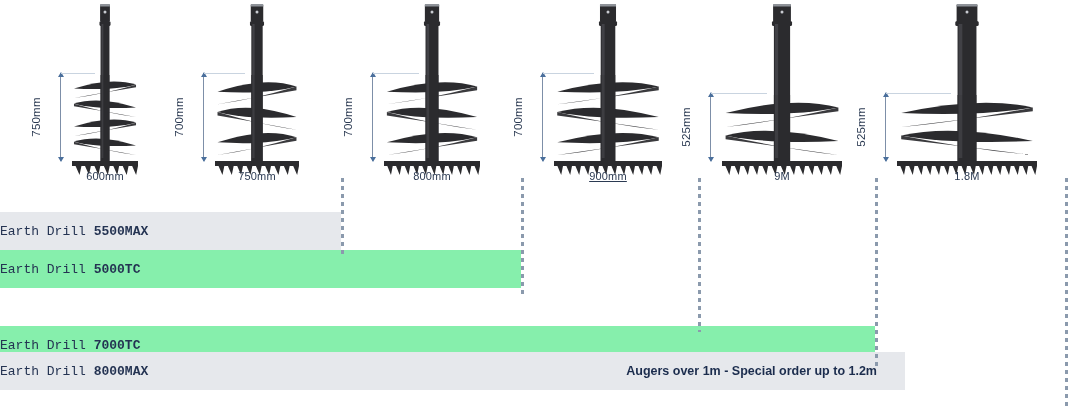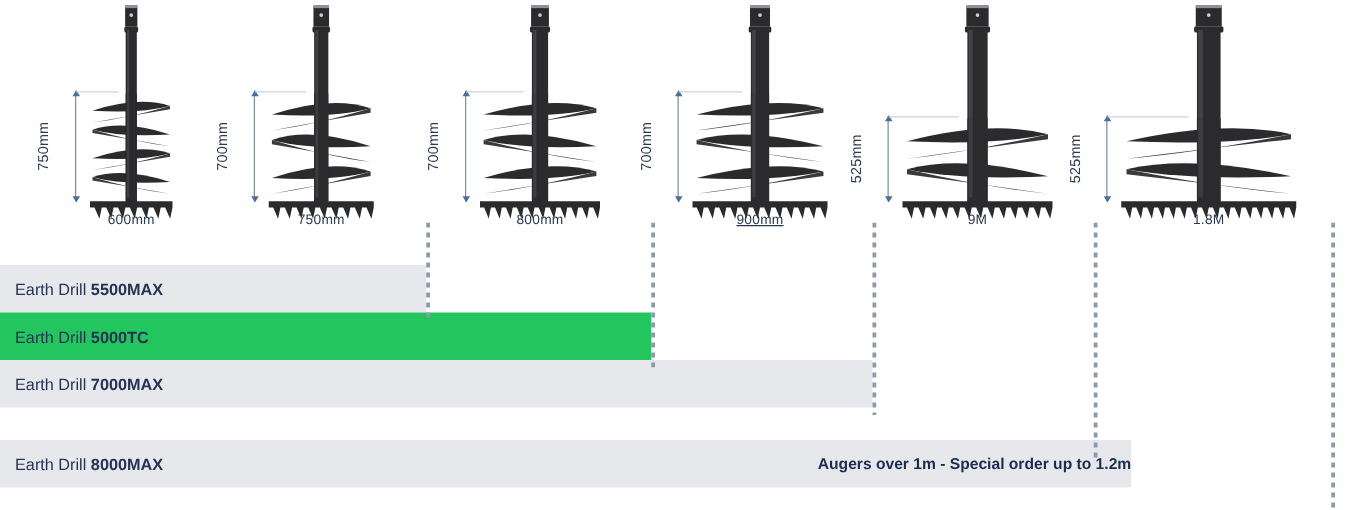--- a/index.html
+++ b/index.html
@@ -101,35 +101,35 @@
   }
   .row {
     position: absolute;
     left: 0;
     height: 38px;
     display: flex;
     align-items: center;
     z-index: 2;
   }
   .row.light { background: #e6e8ec; }
-  .row.dark  { background: #22c55e; }
+  .row.dark  { background: #86efac; }
 
   .row-label {
-    padding-left: 12px;
     font-size: 13px;
     color: #243352;
     white-space: nowrap;
     font-weight: 400;
+    font-family: Liberation Mono, monospace;
   }
   .row-label b { font-weight: 700; }
 
   .row-note {
     position: absolute;
     right: 0;
-    padding-right: 0;
+    padding-right: 28px;
     font-size: 12.5px;
     font-weight: 700;
     color: #1b2c4d;
     white-space: nowrap;
   }
 </style>
 </head>
 <body>
 
 <div id="auger-zone">
@@ -411,20 +411,20 @@
 <div class="divider" style="left:875px; top:178px; height:192px;"></div>
 <div class="divider" style="left:1065px; top:178px; height:230px;"></div>
 
 <div id="rows">
     <div class="row light" style="top: 0px; width: 341px;">
       <div class="row-label"><span>Earth Drill </span><b>5500MAX</b></div>
     </div>
     <div class="row dark" style="top: 38px; width: 521px;">
       <div class="row-label"><span>Earth Drill </span><b>5000TC</b></div>
     </div>
-    <div class="row light" style="top: 76px; width: 698px;">
-      <div class="row-label"><span>Earth Drill </span><b>7000MAX</b></div>
+    <div class="row dark" style="top: 114px; width: 875px;">
+      <div class="row-label"><span>Earth Drill </span><b>7000TC</b></div>
     </div>
     <div class="row light" style="top: 140px; width: 905px;">
       <div class="row-label"><span>Earth Drill </span><b>8000MAX</b></div>
       <div class="row-note">Augers over 1m - Special order up to 1.2m</div>
     </div>
   </div>
 
 </body></html>

